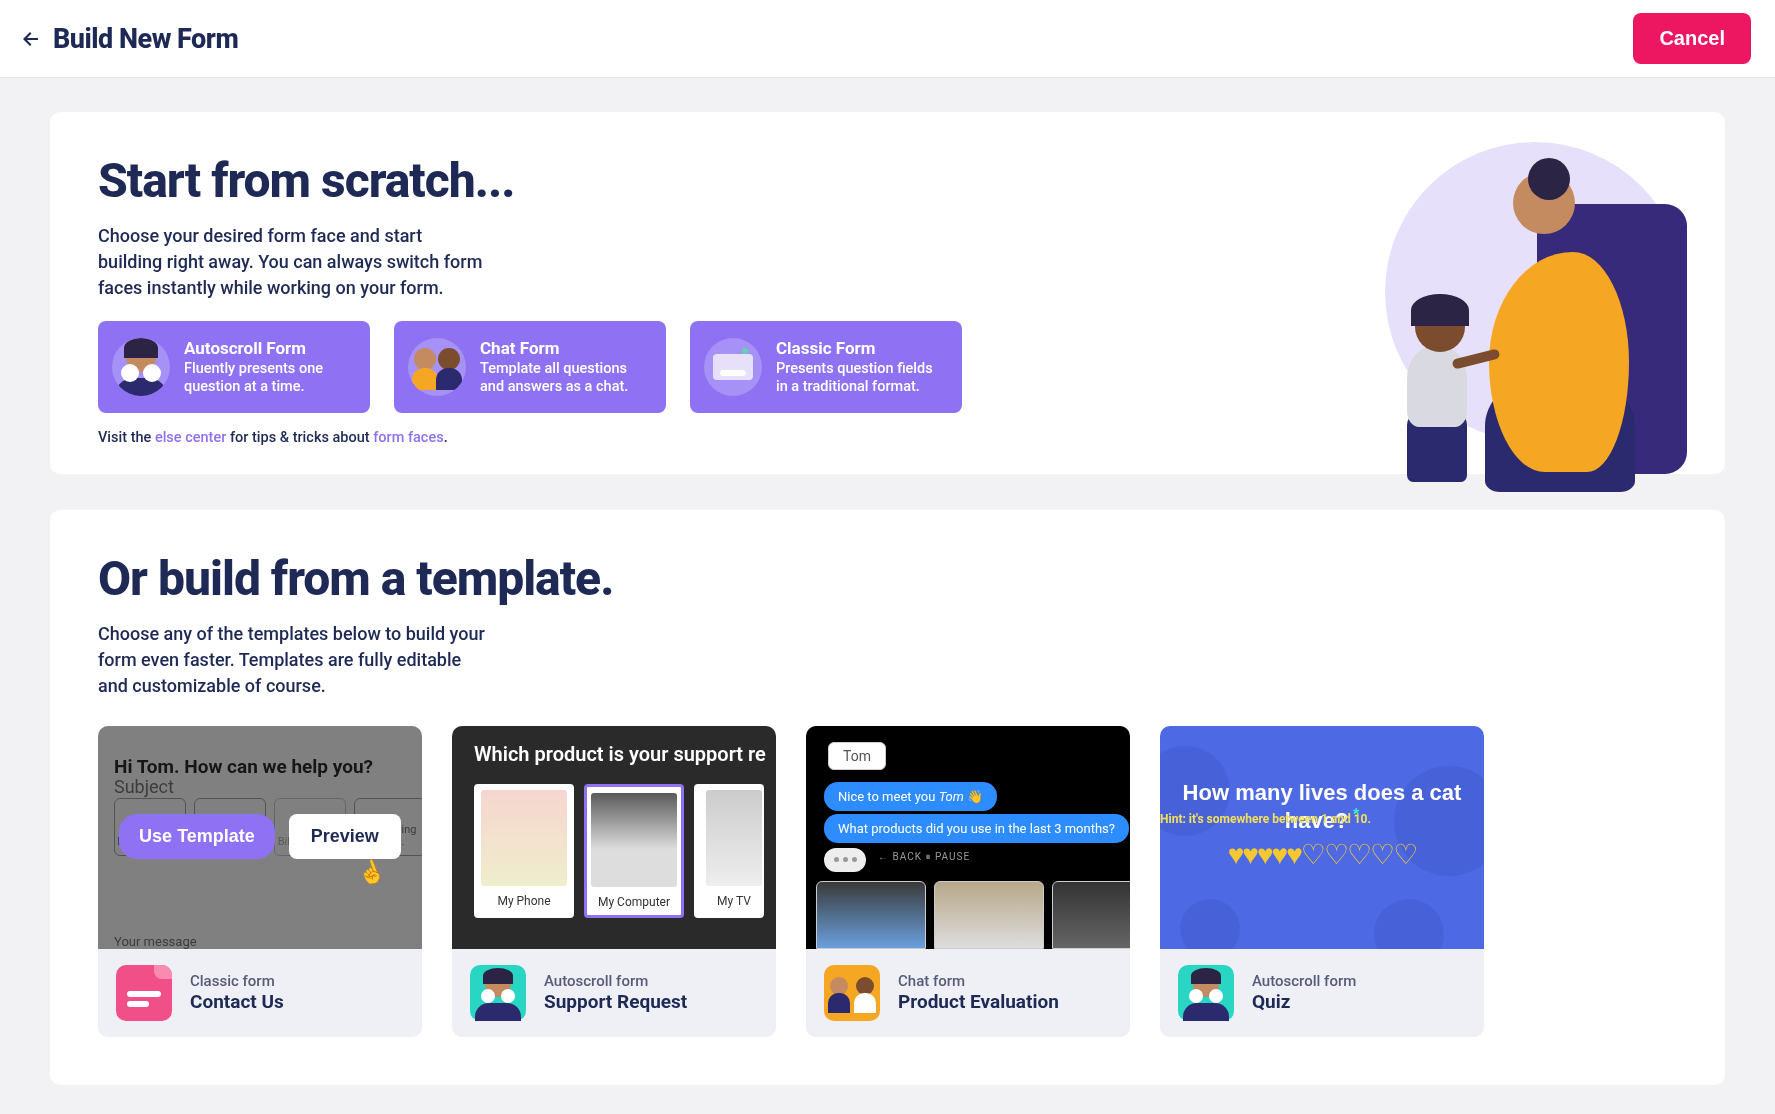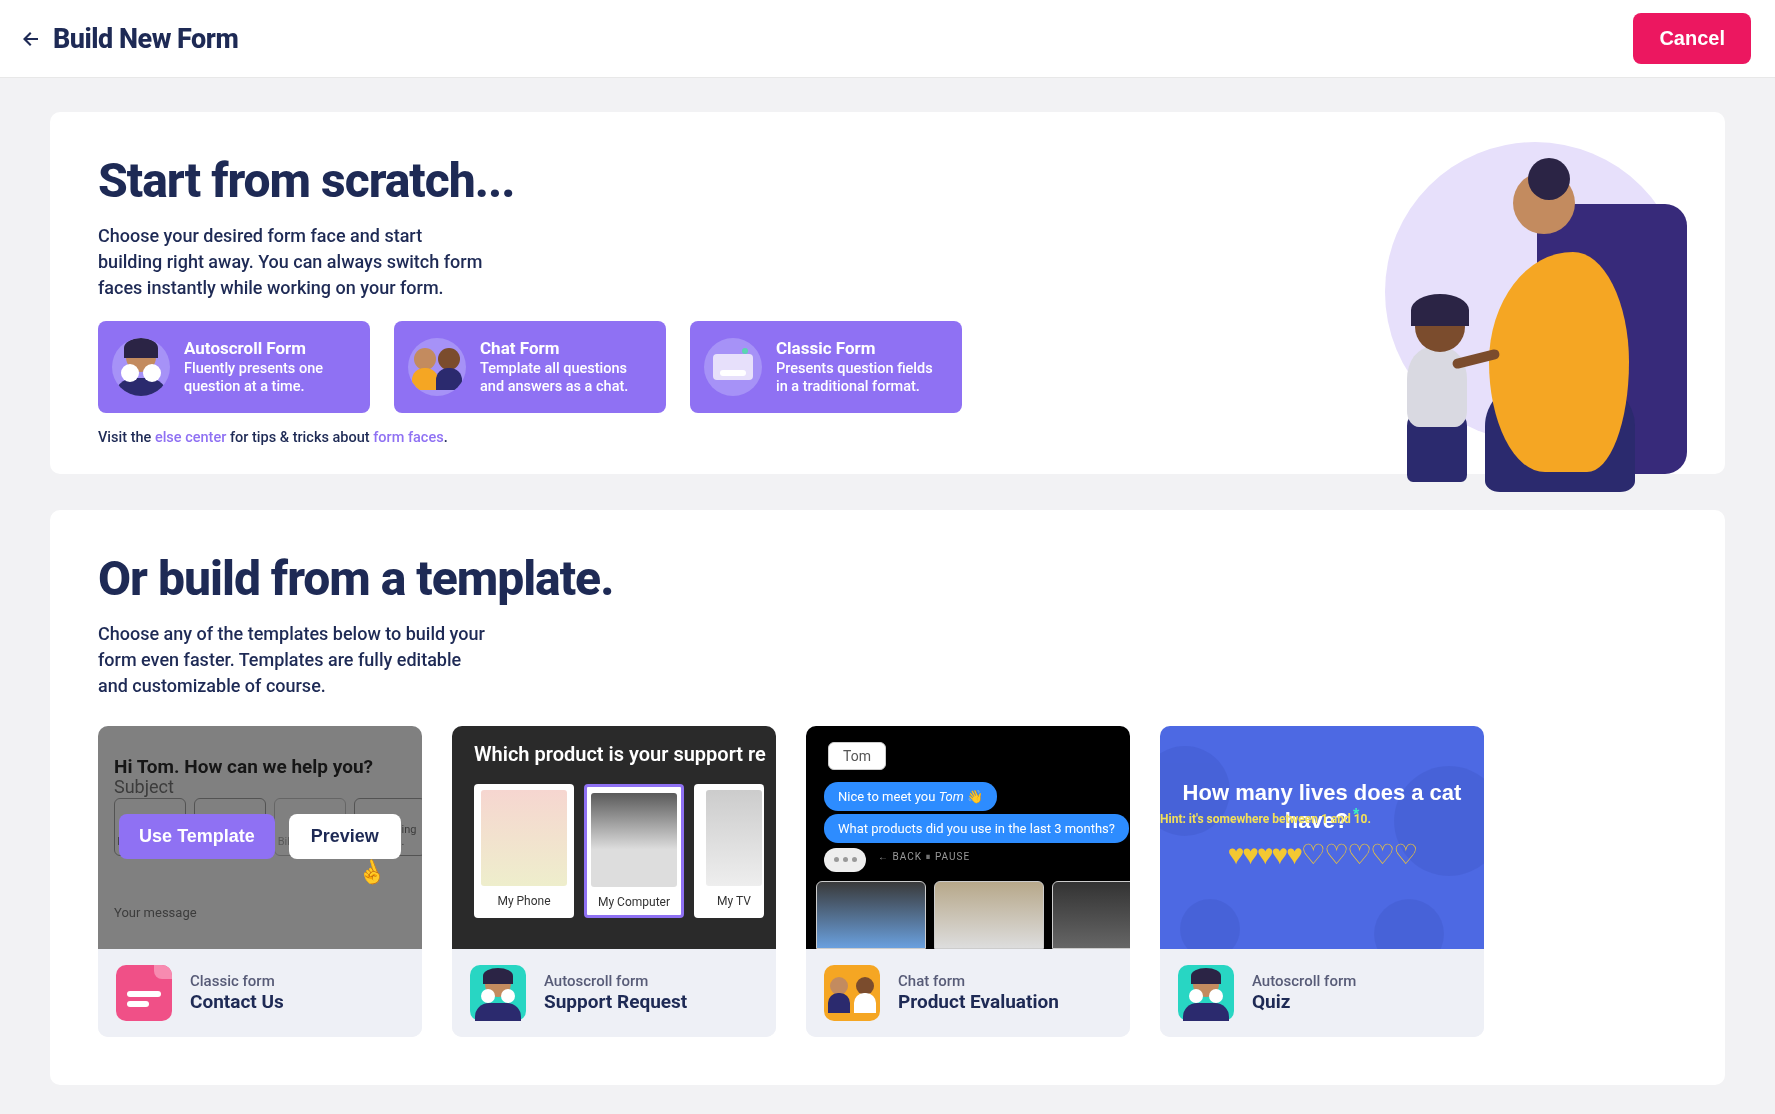--- a/index.html
+++ b/index.html
@@ -98,23 +98,23 @@
   .tmpl-fcat { font-size:15px; color:#575b77; font-weight:500;}
   .tmpl-ftitle { font-size:19px; font-weight:700; color:#1e2a55;}
 
   
   .pv1 { background:#ececec;}
   .pv1 .dim{position:absolute;inset:0;background:rgba(40,40,40,0.55);}
   .pv1 .q{position:absolute;left:16px;top:14px;font-size:19px;color:#000000;font-weight:700;margin-top:15px;}
   .pv1 .sub{position:absolute;left:16px;top:50px;font-size:18px;color:#555;}
   .pv1 .chips{position:absolute;left:16px;top:72px;display:flex;gap:8px;}
   .pv1 .chip{width:72px;height:58px;border:1px solid #888;border-radius:6px;display:flex;align-items:flex-end;justify-content:center;padding-bottom:6px;font-size:11px;color:#555;text-align:center;line-height:1.1;}
-  .pv1 .msg{position:absolute;left:16px;bottom:29px;font-size:13px;color:#555;}
+  .pv1 .msg{position:absolute;left:16px;bottom:0;font-size:13px;color:#555;}
   .pv1 .btnrow{position:absolute;left:0;right:0;top:88px;display:flex;justify-content:center;gap:14px;z-index:3;}
-  .pv1 .use{background:#8f71f3;color:#fff;border:none;border-radius:8px;font-size:18px;font-weight:700;padding:12px 20px;cursor:pointer;}
+  .pv1 .use{background:#8f71f3;color:#fff;border:none;border-radius:18px;font-size:18px;font-weight:700;padding:12px 20px;cursor:pointer;}
   .pv1 .prev{background:#fff;color:#1e2a55;border:none;border-radius:8px;font-size:18px;font-weight:600;padding:12px 22px;cursor:pointer;}
   .cursor-hand{position:absolute;left:260px;top:134px;z-index:5;font-size:22px;color:#000;transform:rotate(-20deg);}
 
   
   .pv2 { background:#2a2a2a;}
   .pv2 .q{position:absolute;left:22px;top:16px;font-size:20px;color:#fff;font-weight:600;}
   .pv2 .products{position:absolute;left:22px;top:58px;display:flex;gap:10px;}
   .pv2 .prod{width:100px;height:134px;background:#fff;border-radius:4px;padding:6px;display:flex;flex-direction:column;align-items:center;}
   .pv2 .prod .img{width:86px;height:96px;border-radius:3px;}
   .pv2 .prod .lbl{font-size:12px;color:#333;margin-top:8px;}

